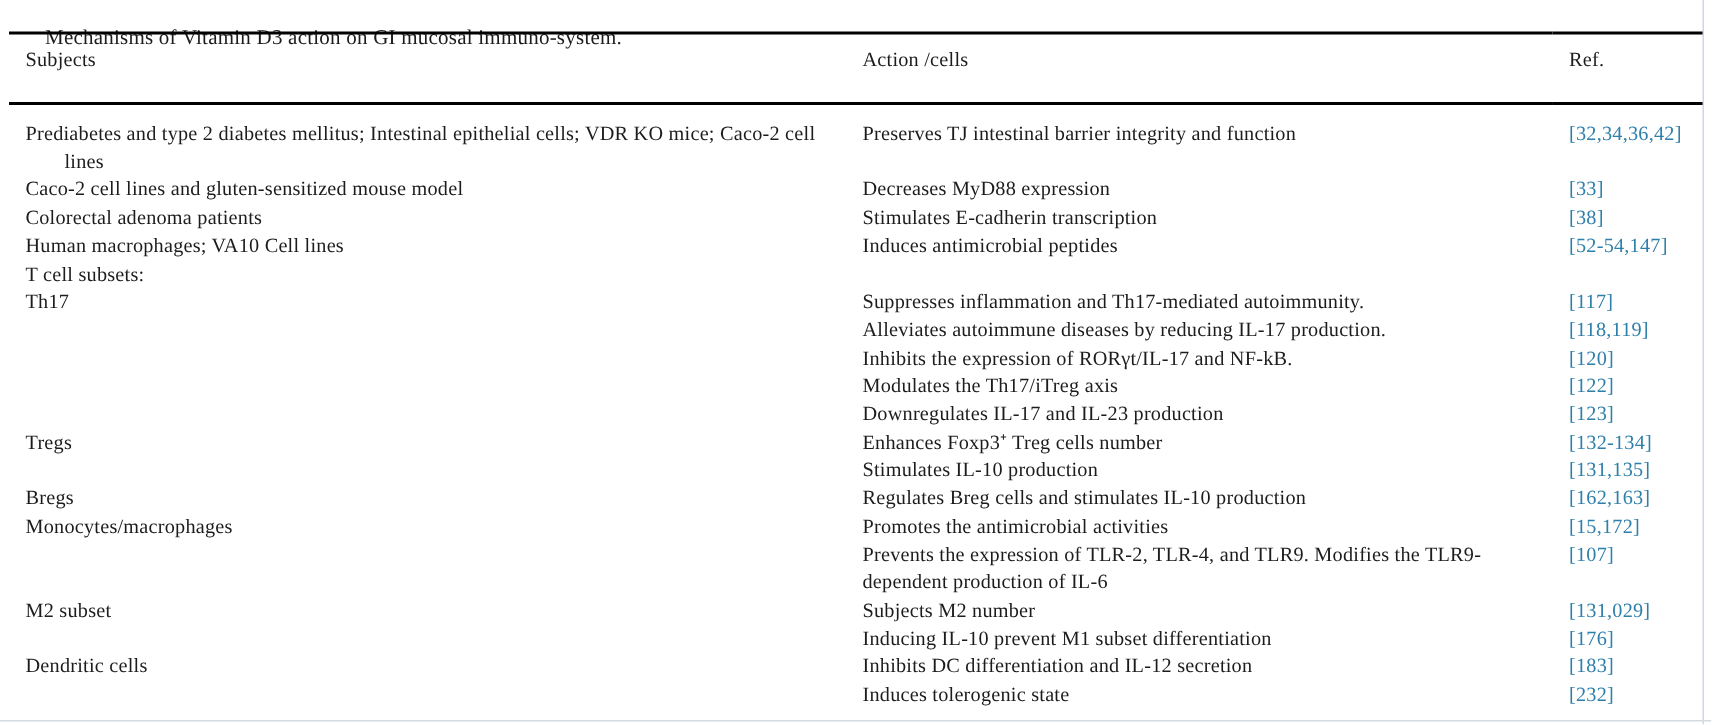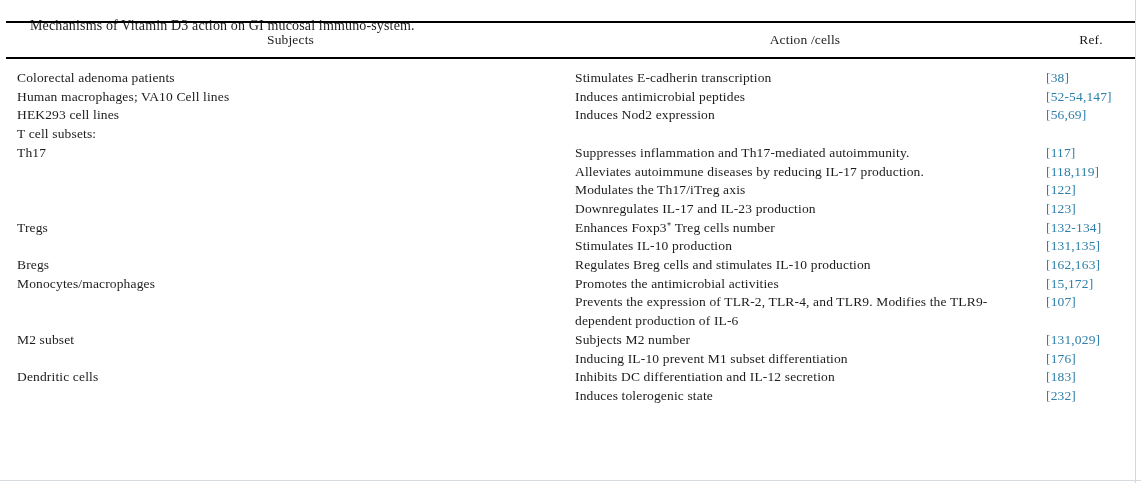--- a/index.html
+++ b/index.html
@@ -33,26 +33,26 @@
   table {
     border-collapse: collapse;
     table-layout: fixed;
     width: 1130px;
     border-top: 2px solid #000;
   }
   col.c-subject { width: 558px; }
   col.c-action  { width: 471px; }
   col.c-ref     { width: 101px; }
   thead th {
-    text-align: center;
+    text-align: left;
     font-weight: normal;
     font-size: 13.5px;
     letter-spacing: 0.15px;
     line-height: 16px;
-    padding: 9px 0 9px 11px;
+    padding: 9px 0 20px 11px;
     border-bottom: 2px solid #000;
     vertical-align: middle;
   }
   tbody td {
     font-size: 13.5px;
     letter-spacing: 0.15px;
     line-height: 18.7px;
     vertical-align: top;
     padding: 0 0 0 11px;
   }
@@ -97,51 +97,61 @@
     </colgroup>
     <thead>
       <tr>
           <th>Subjects</th>
           <th>Action /cells</th>
           <th>Ref.</th>
         </tr>
     </thead>
     <tbody>
         <tr>
+          <td class="subject">Prediabetes and type 2 diabetes mellitus; Intestinal epithelial cells; VDR KO mice; Caco-2 cell lines</td>
+          <td class="action">Preserves TJ intestinal barrier integrity and function</td>
+          <td class="ref"><span class="ref-link">[32,34,36,42]</span></td>
+        </tr>
+        <tr>
+          <td class="subject">Caco-2 cell lines and gluten-sensitized mouse model</td>
+          <td class="action">Decreases MyD88 expression</td>
+          <td class="ref"><span class="ref-link">[33]</span></td>
+        </tr>
+        <tr>
           <td class="subject">Colorectal adenoma patients</td>
           <td class="action">Stimulates E-cadherin transcription</td>
           <td class="ref"><span class="ref-link">[38]</span></td>
         </tr>
         <tr>
           <td class="subject">Human macrophages; VA10 Cell lines</td>
           <td class="action">Induces antimicrobial peptides</td>
           <td class="ref"><span class="ref-link">[52-54,147]</span></td>
         </tr>
         <tr>
-          <td class="subject">HEK293 cell lines</td>
-          <td class="action">Induces Nod2 expression</td>
-          <td class="ref"><span class="ref-link">[56,69]</span></td>
-        </tr>
-        <tr>
           <td class="subject">T cell subsets:</td>
           <td class="action"></td>
           <td class="ref"></td>
         </tr>
         <tr>
           <td class="subject">Th17</td>
           <td class="action">Suppresses inflammation and Th17-mediated autoimmunity.</td>
           <td class="ref"><span class="ref-link">[117]</span></td>
         </tr>
         <tr>
           <td class="subject"></td>
           <td class="action">Alleviates autoimmune diseases by reducing IL-17 production.</td>
           <td class="ref"><span class="ref-link">[118,119]</span></td>
         </tr>
         <tr>
           <td class="subject"></td>
+          <td class="action">Inhibits the expression of RORγt/IL-17 and NF-kB.</td>
+          <td class="ref"><span class="ref-link">[120]</span></td>
+        </tr>
+        <tr>
+          <td class="subject"></td>
           <td class="action">Modulates the Th17/iTreg axis</td>
           <td class="ref"><span class="ref-link">[122]</span></td>
         </tr>
         <tr>
           <td class="subject"></td>
           <td class="action">Downregulates IL-17 and IL-23 production</td>
           <td class="ref"><span class="ref-link">[123]</span></td>
         </tr>
         <tr>
           <td class="subject">Tregs</td>

